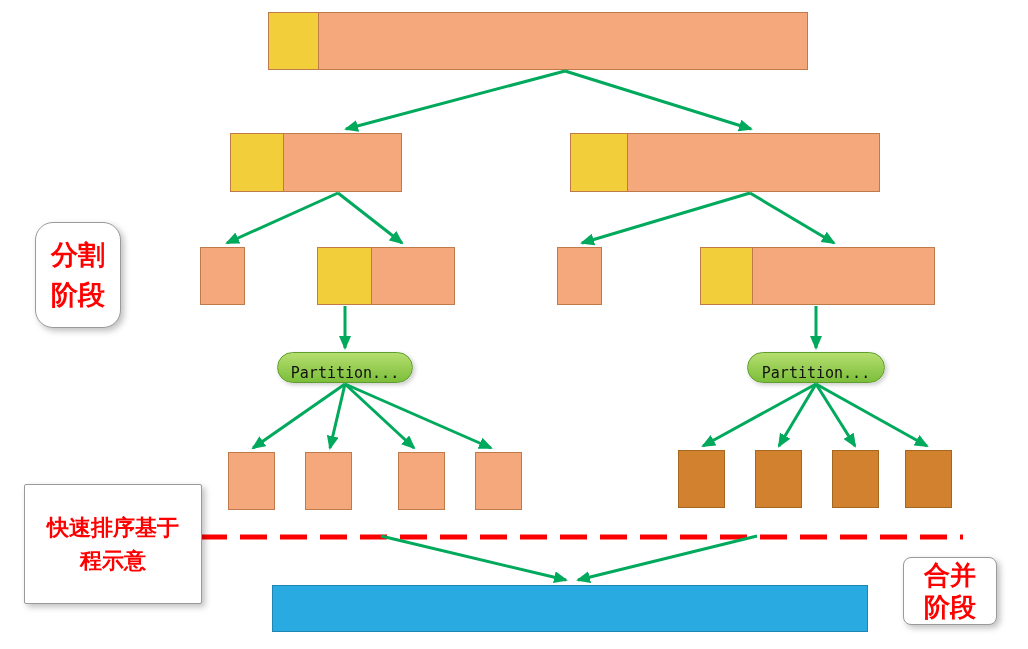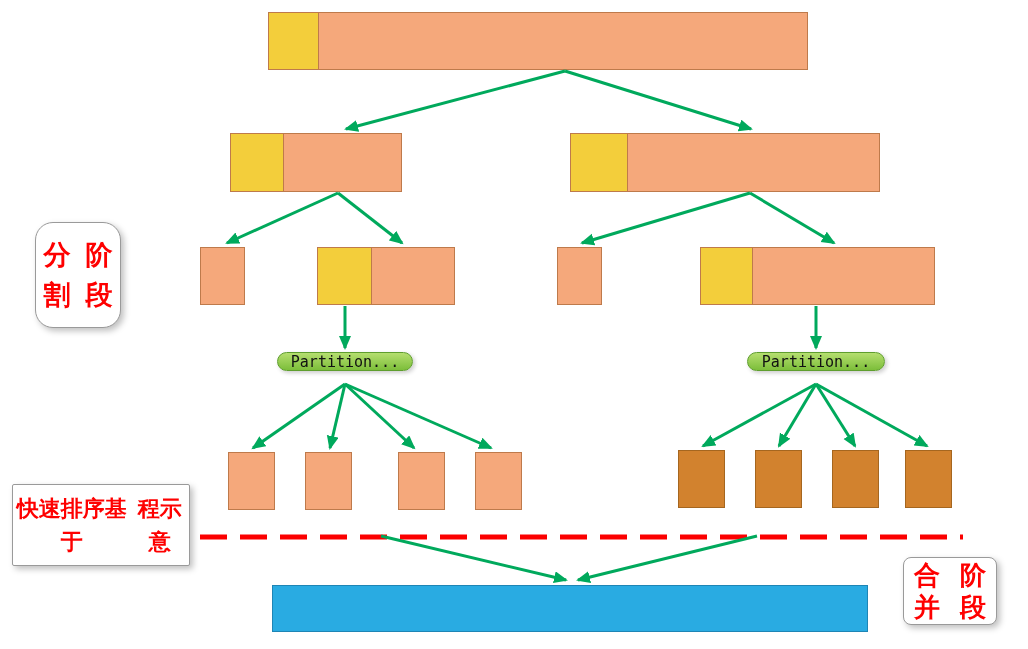--- a/index.html
+++ b/index.html
@@ -23,47 +23,47 @@
     background:#F3CE3B;
     border-right:1px solid #BE7A4B;
     box-sizing:border-box;
   }
   .leaf-sorted { background:#D2822E; border-color:#A5661F; }
   .merged { background:#29ABE2; border:1px solid #1E85B5; }
 
   
   .capsule {
     position:absolute;
-    height:19px;
+    height:31px;
     border-radius:16px;
     background:linear-gradient(#B5DE6F, #7CBE3A);
     border:1px solid #5F9E2E;
     box-shadow:2px 2px 4px rgba(0,0,0,0.20);
-    display:flex; align-items:center; justify-content:center;
+    display:flex; align-items:flex-end; justify-content:center;
     font-family:"DejaVu Sans Mono", monospace;
     font-size:15px; color:#111;
     z-index:3;
     box-sizing:border-box;
   }
 
   
   .bubble {
     position:absolute;
     background:#ffffff;
     border:1px solid #9a9a9a;
     box-shadow:3px 3px 6px rgba(0,0,0,0.25);
-    display:flex; flex-direction:row; align-items:center; justify-content:center;
+    display:flex; flex-direction:column; align-items:center; justify-content:center;
     color:#FE0000; font-weight:bold; text-align:center;
     z-index:6;
     box-sizing:border-box;
   }
   .bubble.rounded { border-radius:18px; }
   #split-label  { left:35px;  top:222px; width:86px;  height:106px; font-size:27px; line-height:1.5; }
   #merge-label  { left:903px; top:557px; width:94px;  height:68px;  font-size:26px; line-height:1.25; border-radius:8px; }
-  #caption-box  { left:12px;   top:484px; width:178px; height:82px; font-size:22px; line-height:1.5; border-radius:2px; }
+  #caption-box  { left:24px;   top:484px; width:178px; height:120px; font-size:22px; line-height:1.5; border-radius:2px; }
 
   
   #arrows {
     position:absolute; left:0; top:0;
     width:1028px; height:649px;
     z-index:5;
     pointer-events:none;
   }
   .arrow { stroke:#00A95C; stroke-width:3; fill:none; }
   .divider { stroke:#FB0000; stroke-width:5; stroke-dasharray:27 13; }

